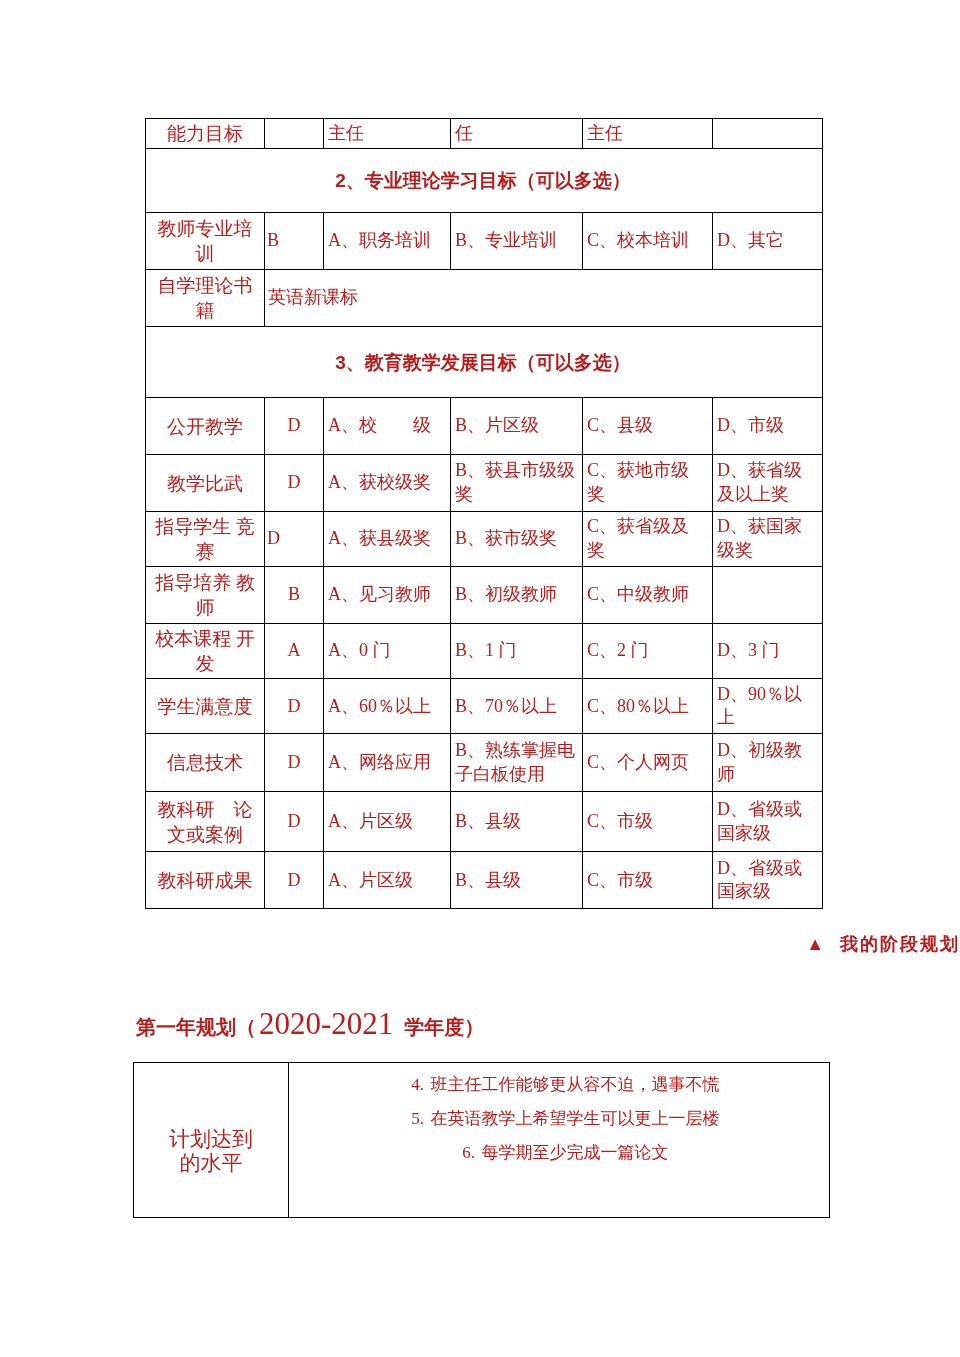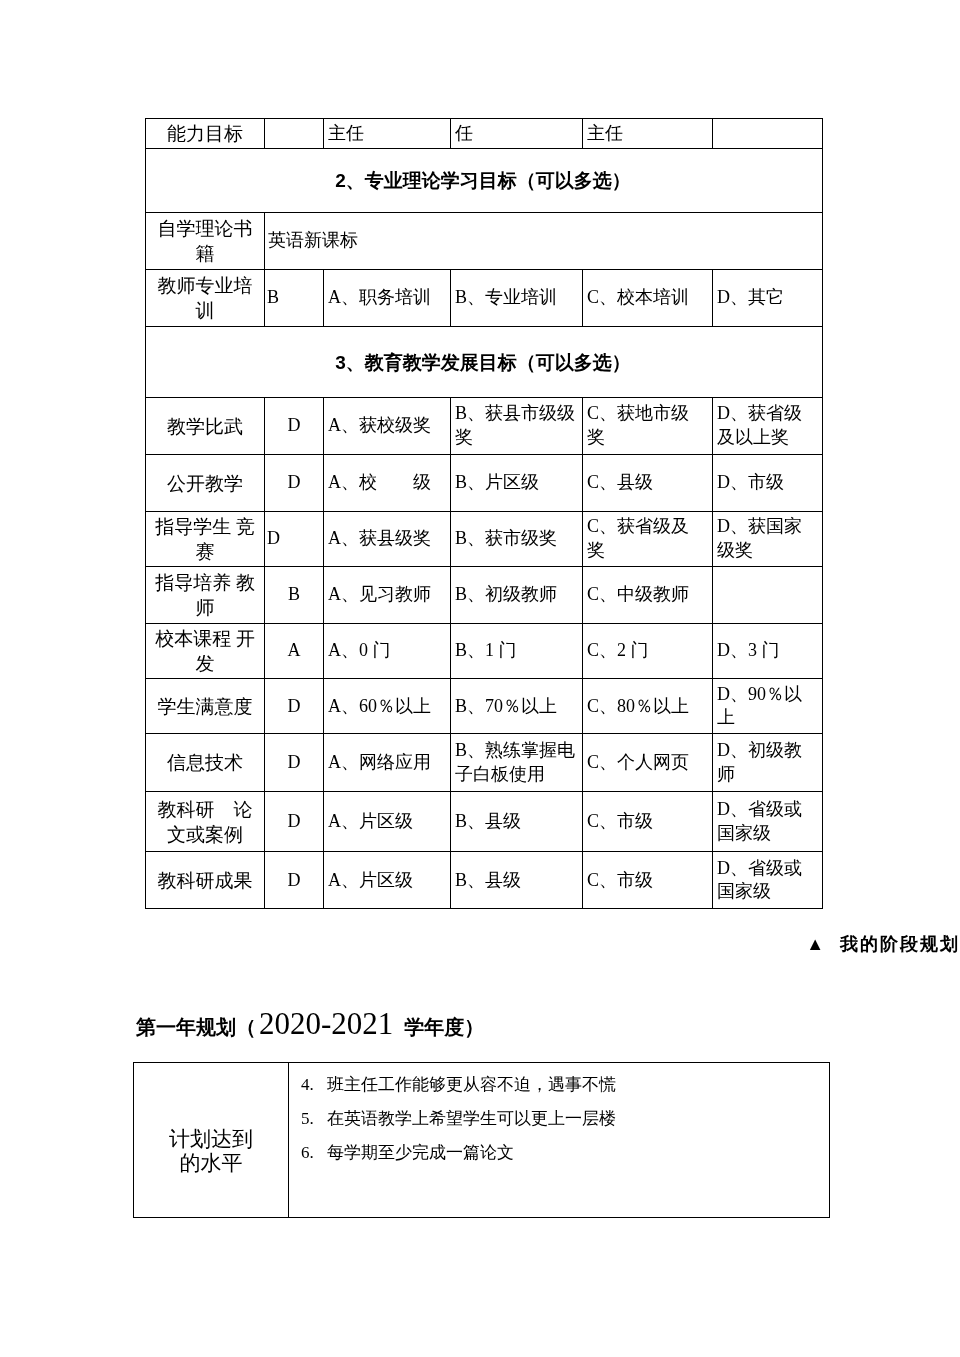--- a/index.html
+++ b/index.html
@@ -1,18 +1,18 @@
 <!DOCTYPE html>
 <html><head>
 <meta charset="utf-8">
 <style>
   html,body{margin:0;padding:0;background:#ffffff;}
   .page{
     position:relative;width:960px;height:1357px;background:#fff;
-    font-family:"Liberation Serif","DejaVu Serif",serif;color:#000000;
+    font-family:"Liberation Serif","DejaVu Serif",serif;color:#b91c1c;
     overflow:hidden;
   }
   table{border-collapse:collapse;table-layout:fixed;}
 
   
   .t1{position:absolute;left:145px;top:118px;width:677px;}
   .t1 td{
     border:1.5px solid #000;vertical-align:middle;
     font-size:18px;line-height:1.32;padding:2px 4px;overflow:hidden;
     word-break:break-all;
@@ -47,21 +47,21 @@
   }
   .yh-num{font-size:31px;margin:0 3px;}
   .yh-suffix{margin-left:8px;}
 
   
   .t2{position:absolute;left:133px;top:1062px;width:697px;height:156px;}
   .t2 td{border:1.5px solid #000;}
   .t2-label{width:152px;vertical-align:top;padding-top:64px;text-align:center;font-size:21px;}
   .t2-label-inner{width:94px;margin:0 auto;line-height:24px;word-break:break-all;}
   .t2-items{vertical-align:top;padding:13px 6px 0 12px;font-size:17px;}
-  .t2 .item{margin-bottom:16px;line-height:18px;}
+  .t2 .item{margin-bottom:16px;line-height:18px;text-align:center;}
   .t2 .num{display:inline-block;width:26px;}
 </style>
 </head>
 <body>
 
 <div class="page">
 
   <table class="t1">
     <colgroup>
       <col style="width:119px">
@@ -77,50 +77,50 @@
         <td class="ltr"></td>
         <td class="opt">主任</td>
         <td class="opt">任</td>
         <td class="opt">主任</td>
         <td class="opt"></td>
       </tr>
       <tr class="rh64">
         <td class="section" colspan="6">2、专业理论学习目标（可以多选）</td>
       </tr>
       <tr class="rh57">
-        <td class="lbl">自学理论书籍</td>
-        <td class="merged-value" colspan="5">英语新课标</td>
-      </tr>
-      <tr class="rh57">
         <td class="lbl">教师专业培训</td>
         <td class="ltr left">B</td>
         <td class="opt">A、职务培训</td>
         <td class="opt">B、专业培训</td>
         <td class="opt">C、校本培训</td>
         <td class="opt">D、其它</td>
       </tr>
+      <tr class="rh57">
+        <td class="lbl">自学理论书籍</td>
+        <td class="merged-value" colspan="5">英语新课标</td>
+      </tr>
       <tr class="rh71">
         <td class="section" colspan="6">3、教育教学发展目标（可以多选）</td>
       </tr>
 
+      <tr class="rh57">
+        <td class="lbl">公开教学</td>
+        <td class="ltr">D</td>
+        <td class="opt">A、校　　级</td>
+        <td class="opt">B、片区级</td>
+        <td class="opt">C、县级</td>
+        <td class="opt">D、市级</td>
+      </tr>
       <tr class="rh57">
         <td class="lbl">教学比武</td>
         <td class="ltr">D</td>
         <td class="opt">A、获校级奖</td>
         <td class="opt">B、获县市级级奖</td>
         <td class="opt">C、获地市级奖</td>
         <td class="opt">D、获省级及以上奖</td>
-      </tr>
-      <tr class="rh57">
-        <td class="lbl">公开教学</td>
-        <td class="ltr">D</td>
-        <td class="opt">A、校　　级</td>
-        <td class="opt">B、片区级</td>
-        <td class="opt">C、县级</td>
-        <td class="opt">D、市级</td>
       </tr>
       <tr class="rh53">
         <td class="lbl">指导学生 竞赛</td>
         <td class="ltr left">D</td>
         <td class="opt">A、获县级奖</td>
         <td class="opt">B、获市级奖</td>
         <td class="opt">C、获省级及奖</td>
         <td class="opt">D、获国家级奖</td>
       </tr>
       <tr class="rh57">

